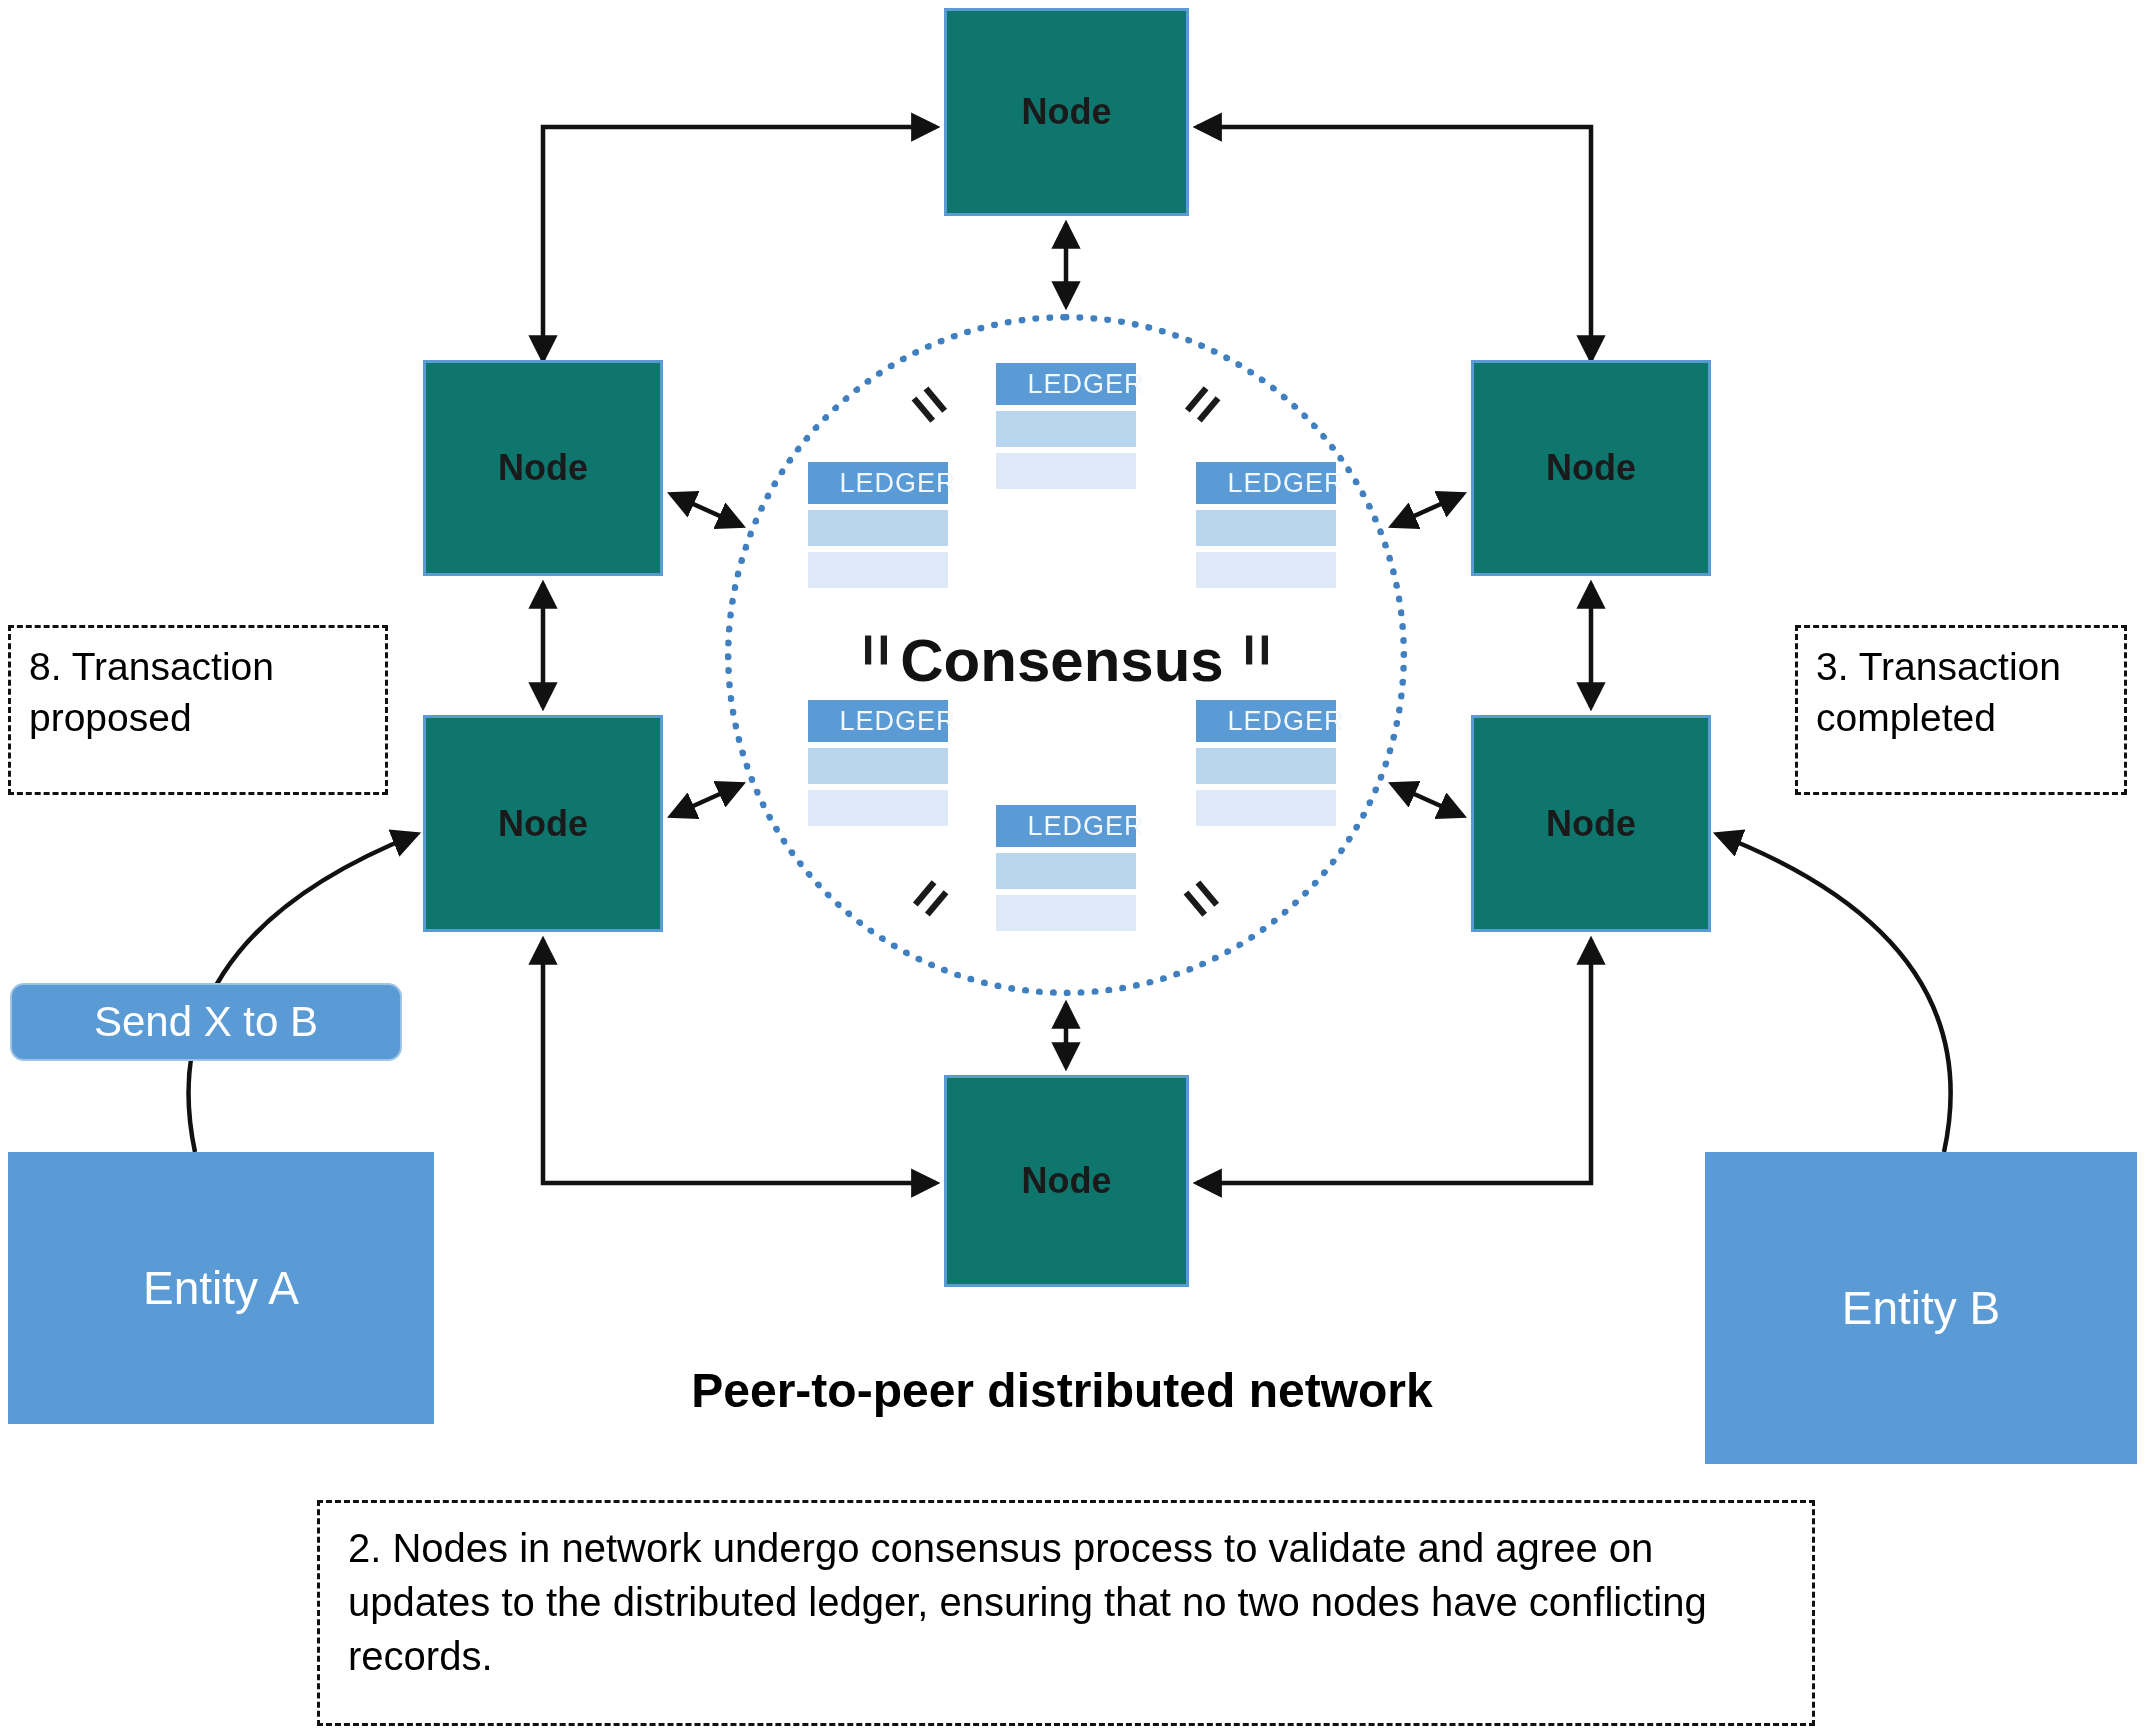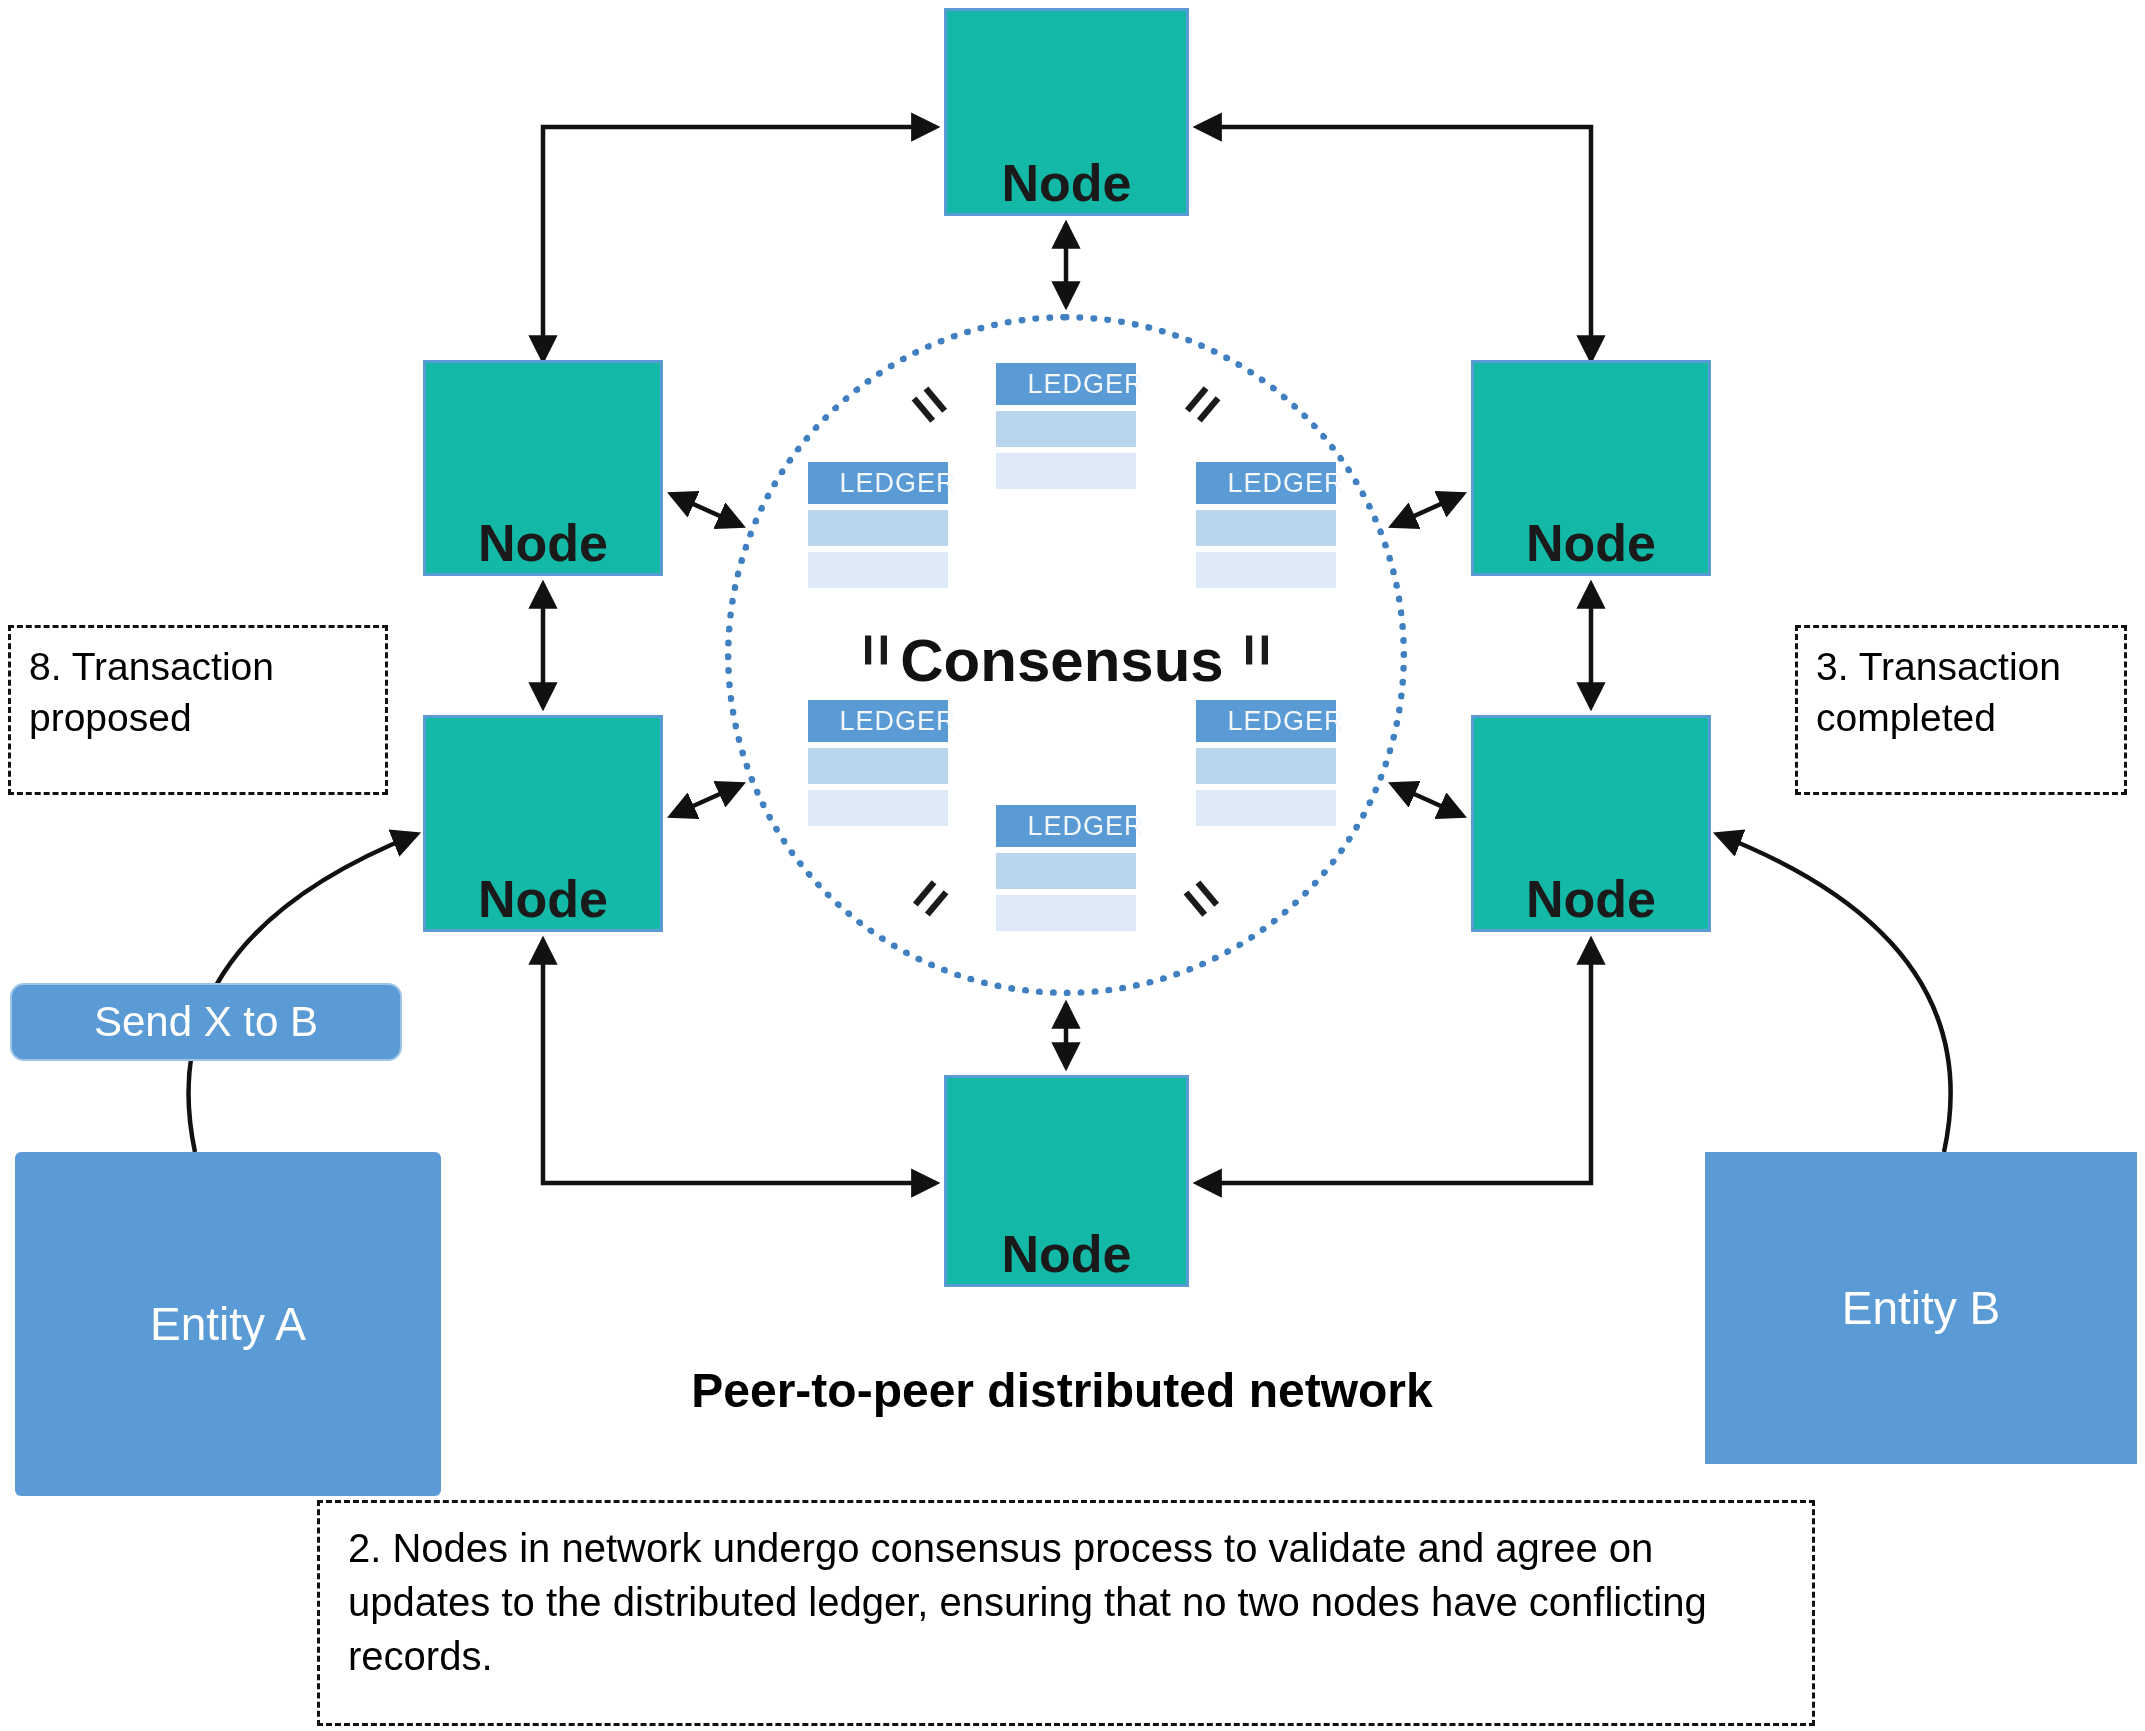--- a/index.html
+++ b/index.html
@@ -2,23 +2,23 @@
 <html><head>
 <meta charset="utf-8">
 <style>
   html,body{margin:0;padding:0;background:#ffffff;}
   .canvas{
     position:relative;width:2145px;height:1731px;background:#ffffff;overflow:hidden;
     font-family:"Liberation Sans", sans-serif;color:#111;
   }
   .arrows{position:absolute;left:0;top:0;z-index:1;pointer-events:none;}
   .node{
-    position:absolute;z-index:2;background:#14b8a6;border:3px solid #5b9bd5;
-    display:flex;align-items:flex-end;justify-content:center;
-    font-size:52px;font-weight:700;color:#1a1a1a;box-sizing:border-box;
+    position:absolute;z-index:2;background:#0f766e;border:3px solid #5b9bd5;
+    display:flex;align-items:center;justify-content:center;
+    font-size:36px;font-weight:700;color:#1a1a1a;box-sizing:border-box;
   }
   .circle{
     position:absolute;z-index:0;border:7px dotted #4080c0;border-radius:50%;
     box-sizing:border-box;background:#ffffff;
   }
   .consensus{
     position:absolute;z-index:2;text-align:center;font-size:60px;font-weight:700;color:#111;
   }
   .ledger{position:absolute;z-index:2;width:140px;}
   .ledger-header{
@@ -142,21 +142,21 @@
   <div class="eq" style="left:1177px;top:869px;transform:rotate(50deg);">=</div>
 
   <div class="consensus" style="left:822px;top:626px;width:480px;">Consensus</div>
 
   <div class="dashed" style="left:8px;top:625px;width:380px;height:170px;">8. Transaction proposed</div>
   <div class="dashed" style="left:1795px;top:625px;width:332px;height:170px;">3. Transaction completed</div>
   <div class="dashed note" style="left:317px;top:1500px;width:1498px;height:226px;">2. Nodes in network undergo consensus process to validate and agree on updates to the distributed ledger, ensuring that no two nodes have conflicting records.</div>
 
   <div class="pill" style="left:10px;top:983px;width:392px;height:78px;">Send X to B</div>
 
-  <div class="entity" style="left:15px;top:1152px;width:426px;height:344px;border-radius:6px;">
+  <div class="entity" style="left:8px;top:1152px;width:426px;height:272px;">
     <span>Entity A</span>
   </div>
   <div class="entity" style="left:1705px;top:1152px;width:432px;height:312px;">
     <span>Entity B</span>
   </div>
 
   <div class="title" style="left:562px;top:1363px;width:1000px;">Peer-to-peer distributed network</div>
 
 </div>
 

